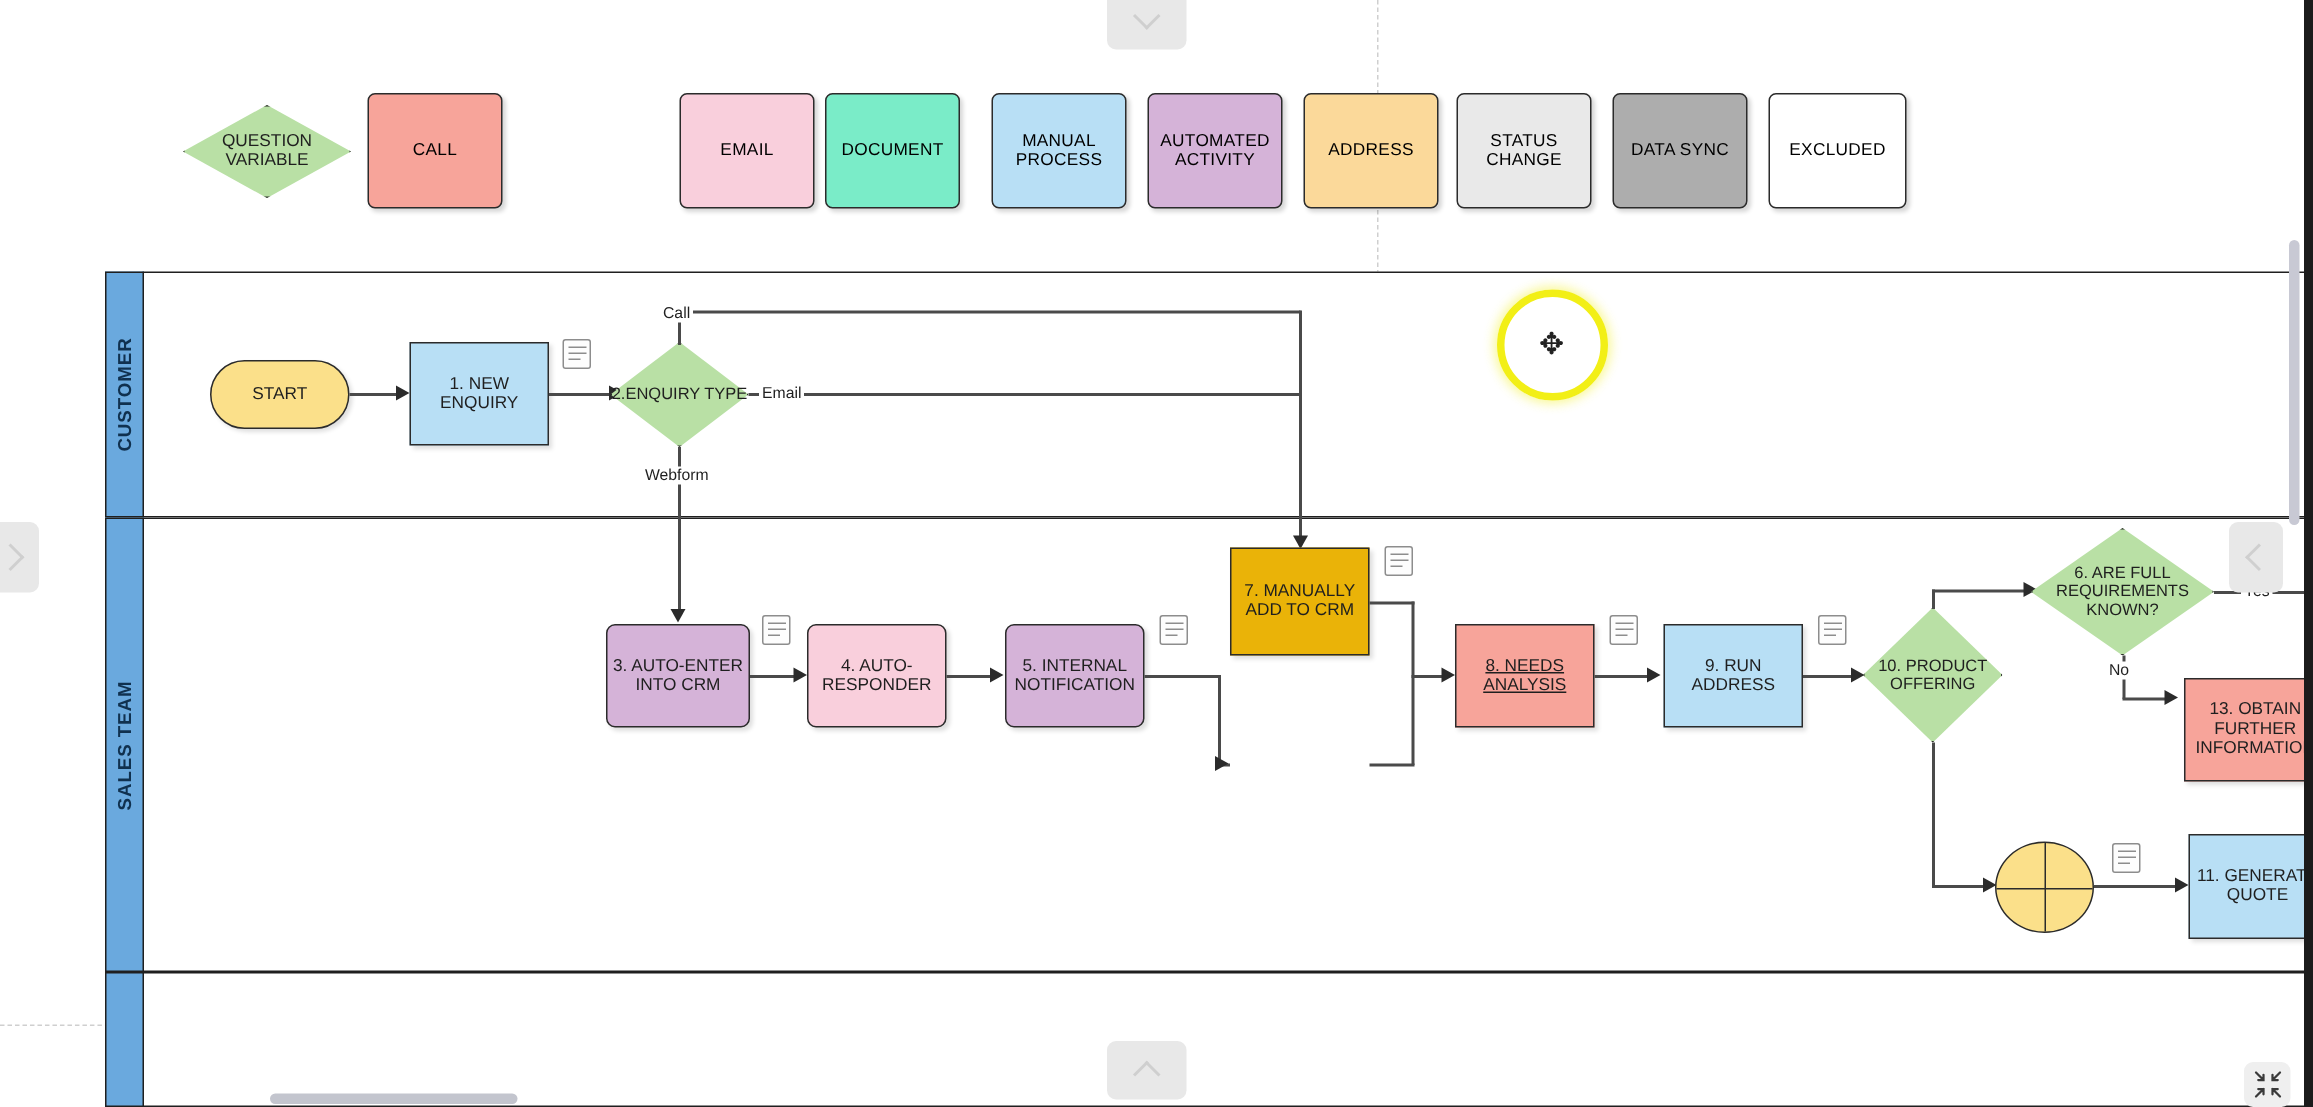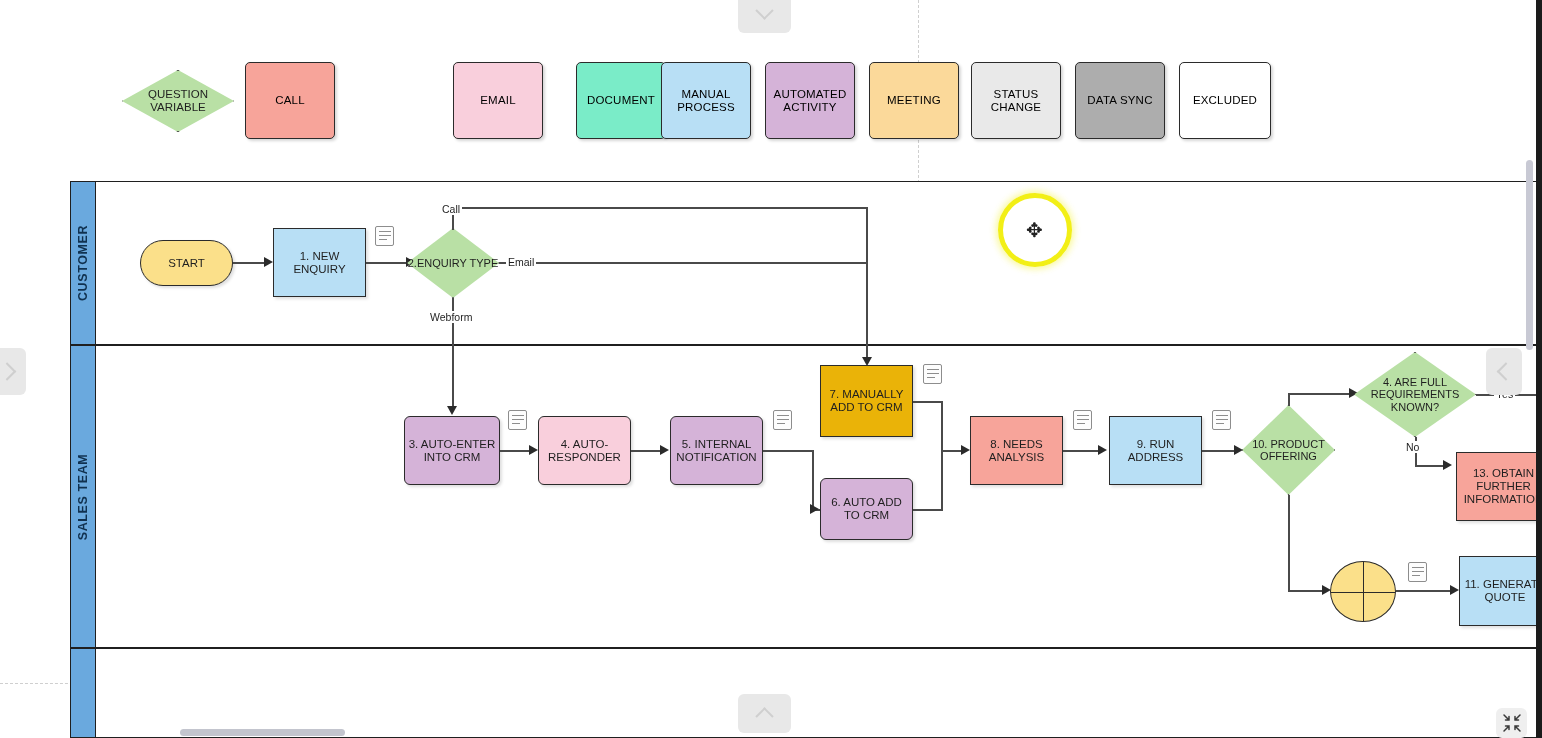--- a/index.html
+++ b/index.html
@@ -218,31 +218,31 @@
   <div class="legend-diamond" style="left:122px; top:70px;">
     <span>QUESTION VARIABLE</span>
   </div>
 
   <div class="legend-box" style="left:245px; top:62px; width:90px; height:77px; background:#f7a49a;">
     <span>CALL</span>
   </div>
   <div class="legend-box" style="left:453px; top:62px; width:90px; height:77px; background:#f9cfdc;">
     <span>EMAIL</span>
   </div>
-  <div class="legend-box" style="left:576px; top:62px; width:90px; height:77px; background:#7aecc8;">
+  <div class="legend-box" style="left:550px; top:62px; width:90px; height:77px; background:#7aecc8;">
     <span>DOCUMENT</span>
   </div>
   <div class="legend-box" style="left:661px; top:62px; width:90px; height:77px; background:#b8dff5;">
     <span>MANUAL PROCESS</span>
   </div>
   <div class="legend-box" style="left:765px; top:62px; width:90px; height:77px; background:#d5b3d8;">
     <span>AUTOMATED ACTIVITY</span>
   </div>
   <div class="legend-box" style="left:869px; top:62px; width:90px; height:77px; background:#fbd99a;">
-    <span>MEETING</span>
+    <span>ADDRESS</span>
   </div>
   <div class="legend-box" style="left:971px; top:62px; width:90px; height:77px; background:#e9e9e9;">
     <span>STATUS CHANGE</span>
   </div>
   <div class="legend-box" style="left:1075px; top:62px; width:90px; height:77px; background:#adadad;">
     <span>DATA SYNC</span>
   </div>
   <div class="legend-box" style="left:1179px; top:62px; width:92px; height:77px; background:#ffffff;">
     <span>EXCLUDED</span>
   </div>
@@ -335,31 +335,28 @@
 
   <div class="node sharp" style="left:820px; top:365px; width:93px; height:72px; background:#eab308;">
     <span>7. MANUALLY ADD TO CRM</span>
   </div>
   <div class="note-icon" style="left:923px; top:364px;">
     <i style="top:4px;  width:12px;"></i>
     <i style="top:8px;  width:12px;"></i>
     <i style="top:12px; width:8px;"></i>
   </div>
 
-  <div class="node rounded" style="left:820px; top:478px; width:93px; height:62px; background:#d5b3d8;">
-    <span>6. AUTO ADD TO CRM</span>
-  </div>
 
   <div class="edge-h" style="left:913px; top:401px; width:30px;"></div>
   <div class="edge-v" style="left:941px; top:401px; height:109px;"></div>
   <div class="edge-h" style="left:913px; top:509px; width:30px;"></div>
   <div class="edge-h" style="left:941px; top:450px; width:25px;"></div>
   <div class="arrow-r" style="left:961px; top:445px;"></div>
 
-  <div class="node sharp" style="left:970px; top:416px; width:93px; height:69px; background:#f7a49a;">
+  <div class="node sharp" style="left:970px; top:416px; width:93px; height:69px; background:#f7a49a;text-decoration:underline;">
     <span>8. NEEDS ANALYSIS</span>
   </div>
   <div class="note-icon" style="left:1073px; top:410px;">
     <i style="top:4px;  width:12px;"></i>
     <i style="top:8px;  width:12px;"></i>
     <i style="top:12px; width:8px;"></i>
   </div>
 
   <div class="edge-h" style="left:1063px; top:450px; width:37px;"></div>
   <div class="arrow-r" style="left:1098px; top:445px;"></div>
@@ -380,21 +377,21 @@
   <div class="diamond-label" style="left:1242px; top:405px; width:93px; height:90px;">
     <span>10. PRODUCT OFFERING</span>
   </div>
 
   <div class="edge-v" style="left:1288px; top:393px; height:13px;"></div>
   <div class="edge-h" style="left:1288px; top:393px; width:66px;"></div>
   <div class="arrow-r" style="left:1349px; top:388px;"></div>
 
   <div class="diamond" style="left:1354px; top:352px; width:122px; height:85px;"></div>
   <div class="diamond-label" style="left:1354px; top:352px; width:122px; height:85px;">
-    <span>4. ARE FULL REQUIREMENTS KNOWN?</span>
+    <span>6. ARE FULL REQUIREMENTS KNOWN?</span>
   </div>
 
   <div class="edge-h" style="left:1476px; top:394px; width:66px;"></div>
   <span class="edge-label" style="left:1494px; top:388px;">Yes</span>
 
   <div class="edge-v" style="left:1415px; top:437px; height:29px;"></div>
   <div class="edge-h" style="left:1415px; top:465px; width:32px;"></div>
   <div class="arrow-r" style="left:1443px; top:460px;"></div>
   <span class="edge-label" style="left:1404px; top:441px;">No</span>
 

